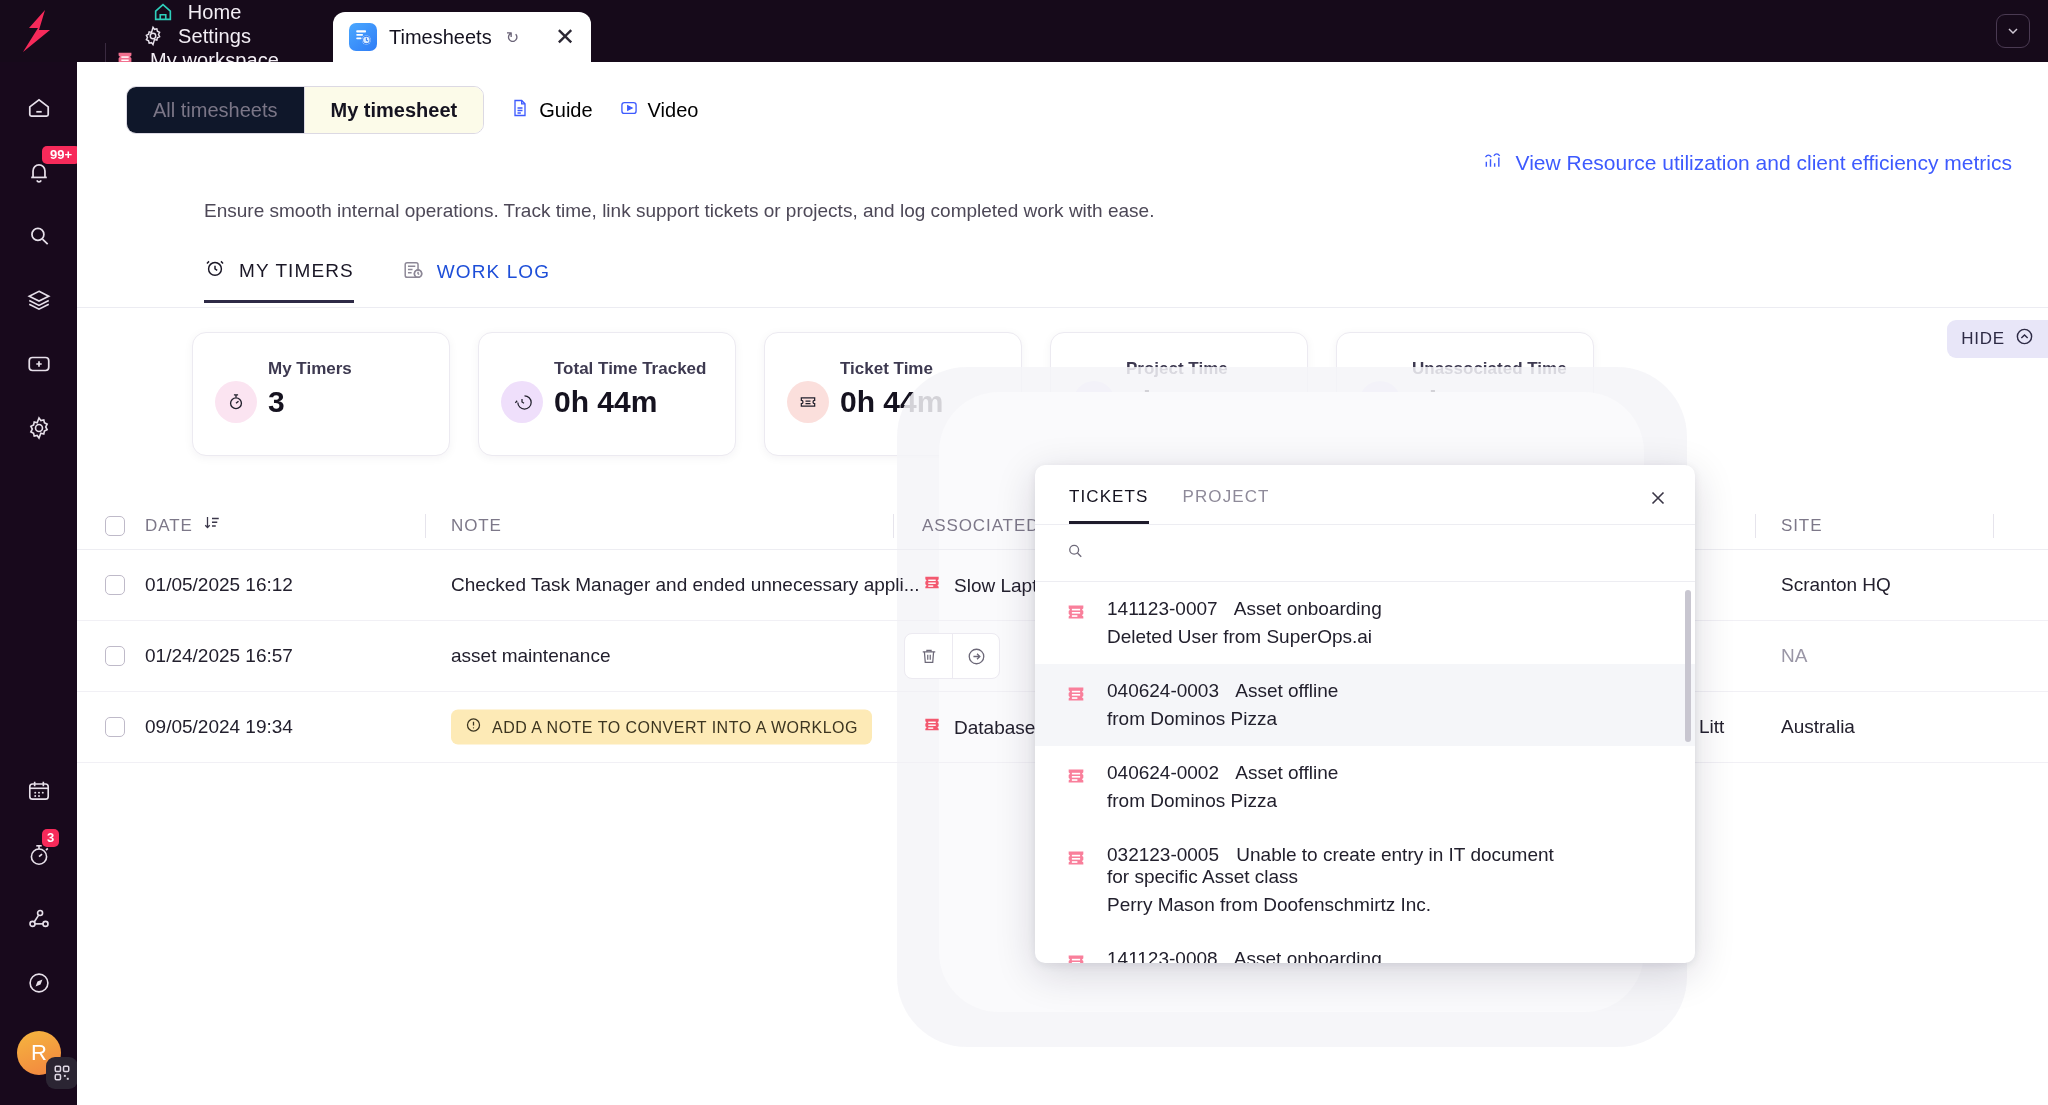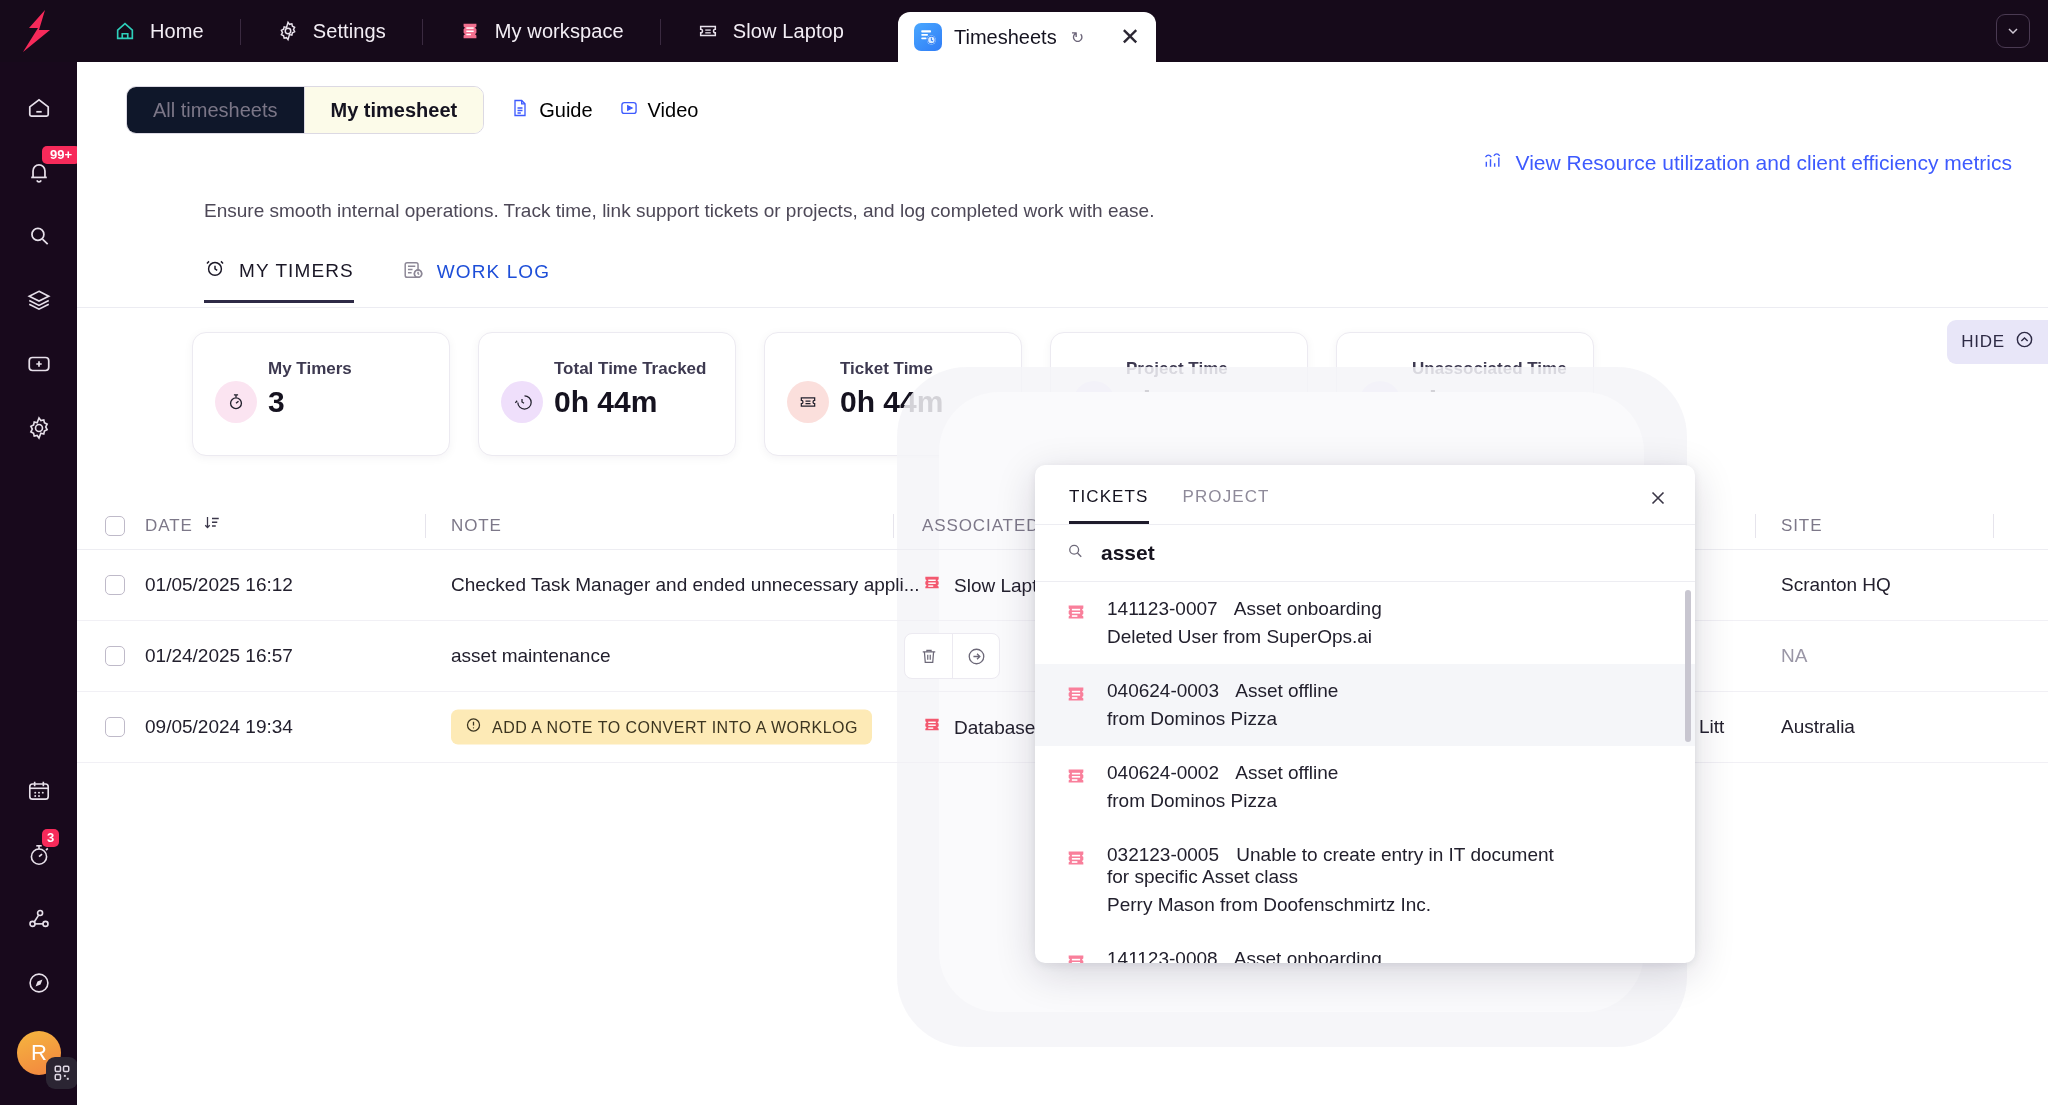--- a/index.html
+++ b/index.html
@@ -10,21 +10,21 @@
     overflow: hidden;
   }
   #root { position: relative; width: 2048px; height: 1105px; }
 
   
   .topbar {
     position: absolute; top: 0; left: 0; width: 2048px; height: 62px;
     background: #160a1a; display: flex; align-items: center;
   }
   .logo-cell { width: 77px; height: 62px; display: flex; align-items: center; justify-content: center; }
-  .topnav { display: flex; align-items: center; height: 62px; }
+  .topnav { display: flex; align-items: center; height: 62px; flex-direction: column; }
   .topnav-item {
     display: flex; align-items: center; gap: 13px;
     padding: 0 36px; height: 62px;
     color: #f3eef5; font-size: 20px; letter-spacing: .1px;
     position: relative; cursor: pointer;
   }
   .topnav-item + .topnav-item::before {
     content: ""; position: absolute; left: 0; top: 19px;
     width: 1px; height: 26px; background: #3a2a40;
   }
@@ -134,21 +134,21 @@
   .card-ico {
     position: absolute; left: 22px; top: 48px;
     width: 42px; height: 42px; border-radius: 50%;
     display: flex; align-items: center; justify-content: center;
   }
   .card-val { position: absolute; top: 52px; left: 75px; font-size: 30px; font-weight: bold; color: #15121f; }
 
   .hide-chip {
     position: absolute; top: 258px; right: 0;
     background: #e8e6f8; color: #2d2a45;
-    border-radius: 9px 0 0 9px; height: 44px; padding: 0 14px;
+    border-radius: 9px 0 0 9px; height: 38px; padding: 0 14px;
     display: flex; align-items: center; gap: 10px; font-size: 17px; letter-spacing: .8px; cursor: pointer;
   }
 
   
   .thead {
     position: absolute; top: 440px; left: 0; width: 1971px; height: 48px;
     border-bottom: 1px solid #ededf2; display: flex; align-items: center;
     font-size: 17px; letter-spacing: .9px; color: #7d7889;
   }
   .cb { width: 20px; height: 20px; border: 1.6px solid #bfbac9; border-radius: 5px; background: #fff; cursor: pointer; }
@@ -669,21 +669,20 @@
       </div>
       <div class="modal-rule"></div>
 
       <div class="searchrow">
         <span>
           <svg width="20" height="20" viewBox="0 0 24 24" fill="none" stroke="#6e6a7a" stroke-width="1.6">
             <circle cx="11" cy="10.5" r="5.3"></circle>
               <path d="M15 14.5 L19.5 19"></path>
           </svg>
         </span>
-        <input type="text" value="asset" style="">
       </div>
 
       <div class="results">
         <div class="res">
           <span class="res-tick">
             <svg width="22" height="22" viewBox="0 0 24 24">
               <path d="M4 5h16v3l-1.5 1.5L20 11v3l-1.5 1.5L20 17v2H4v-2l1.5-1.5L4 14v-3l1.5-1.5L4 8z" fill="#f97f9b"></path>
               <rect x="7.5" y="8.5" width="9" height="1.8" fill="#fff"></rect>
               <rect x="7.5" y="12" width="9" height="1.8" fill="#fff"></rect>
               <rect x="7.5" y="15.5" width="6" height="1.8" fill="#fff"></rect>

